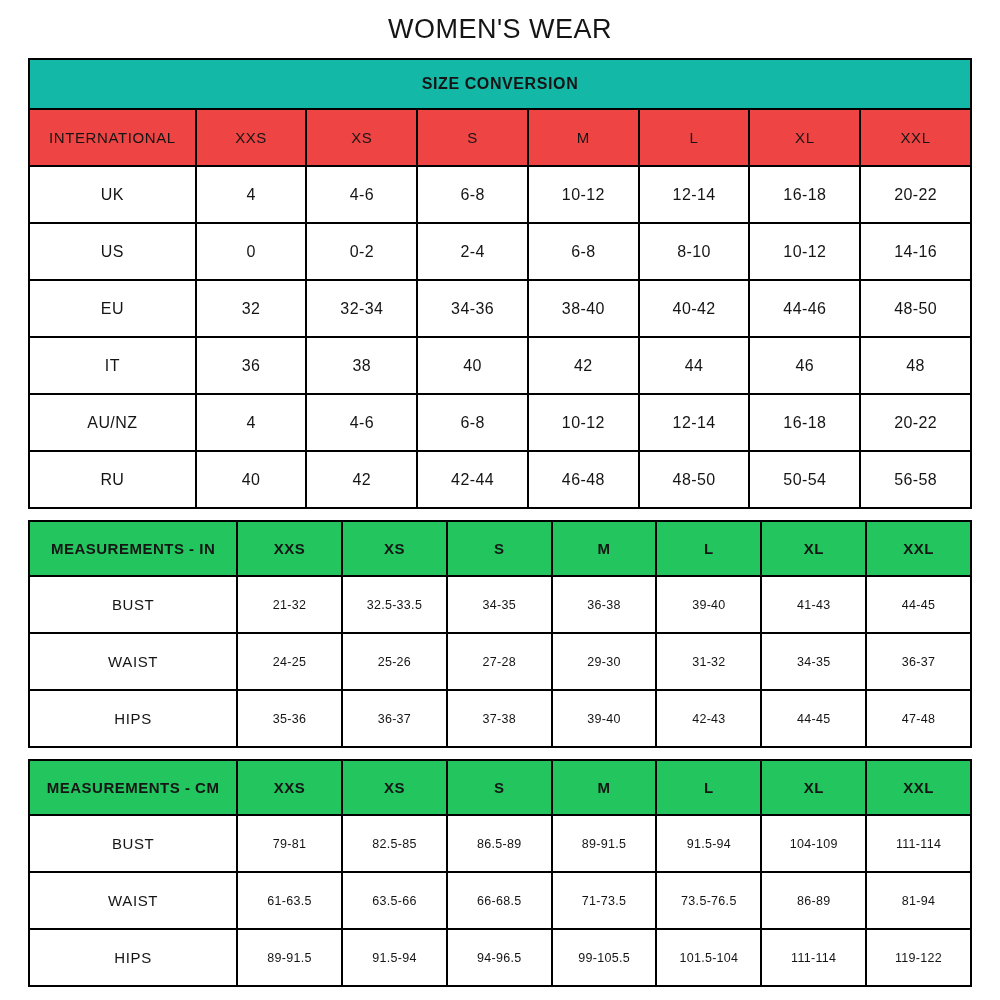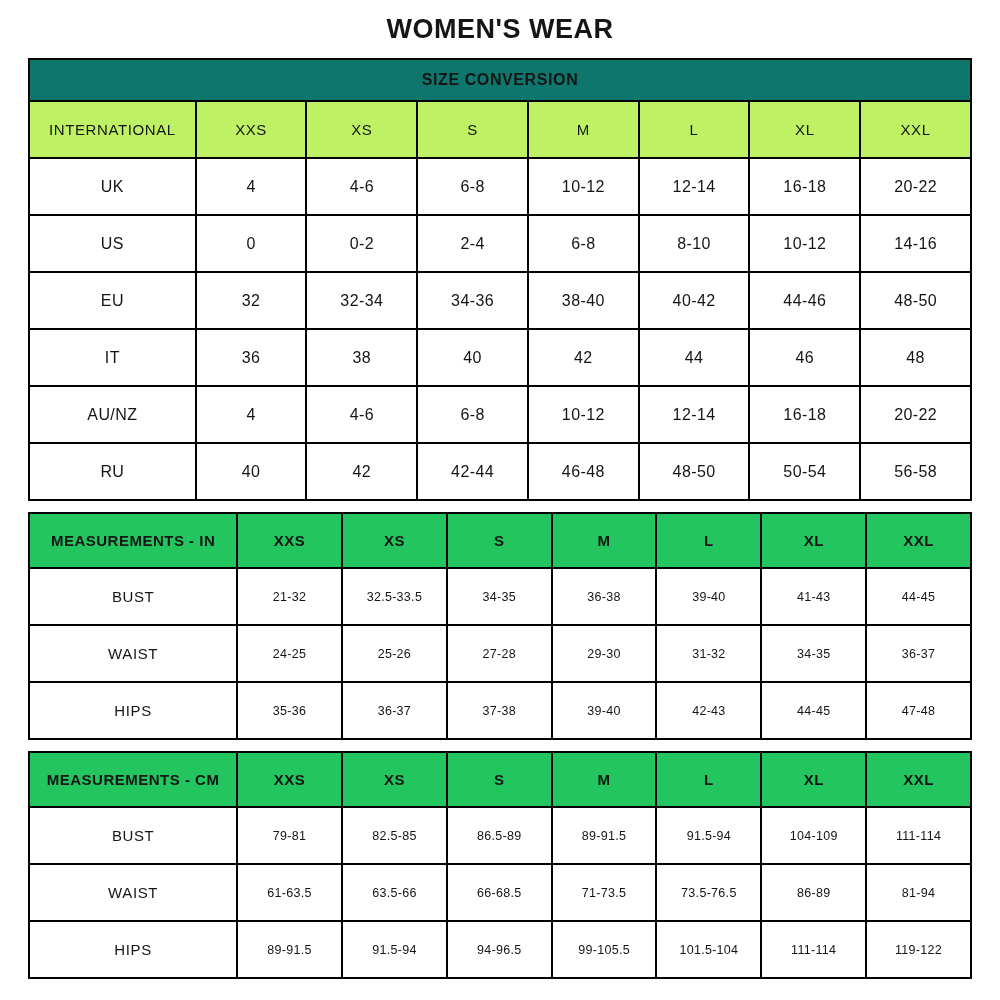--- a/index.html
+++ b/index.html
@@ -8,49 +8,49 @@
     width: 1000px; height: 1000px;
     background: #ffffff;
     font-family: "Liberation Sans", "DejaVu Sans", sans-serif;
     color: #151515;
   }
   .page { width: 1000px; height: 1000px; overflow: hidden; }
 
   .title {
     height: 58px;
     display: flex; align-items: center; justify-content: center;
-    font-size: 27px; font-weight: 700; letter-spacing: 0.5px;
+    font-size: 27px; font-weight: 400; letter-spacing: 0.5px;
     color: #151515;
   }
 
   table {
     width: 944px;
     margin: 0 auto;
     border-collapse: collapse;
     table-layout: fixed;
   }
   th, td {
     border: 2px solid #000000;
     text-align: center;
     vertical-align: middle;
     padding: 0 4px;
     overflow: hidden;
     white-space: nowrap;
   }
 
   
   .t1 .banner th {
-    height: 42px;
-    background: #0f766e;
+    height: 50px;
+    background: #14b8a6;
     font-size: 16px; font-weight: 700; letter-spacing: 0.6px; margin-top: 16px;
   }
   .t1 .cols th {
     height: 57px;
     font-weight: normal; font-size: 15px; letter-spacing: 0.6px;
-    background: #bef264;
+    background: #ef4444;
   }
   .t1 tbody td { height: 57px; font-size: 16px; letter-spacing: 0.4px; border-radius: 7px; }
 
   .gap { height: 11px; }
 
   
   .tm thead th {
     height: 55px;
     background: #22c55e;
     font-size: 15px; font-weight: 700; letter-spacing: 0.5px;

